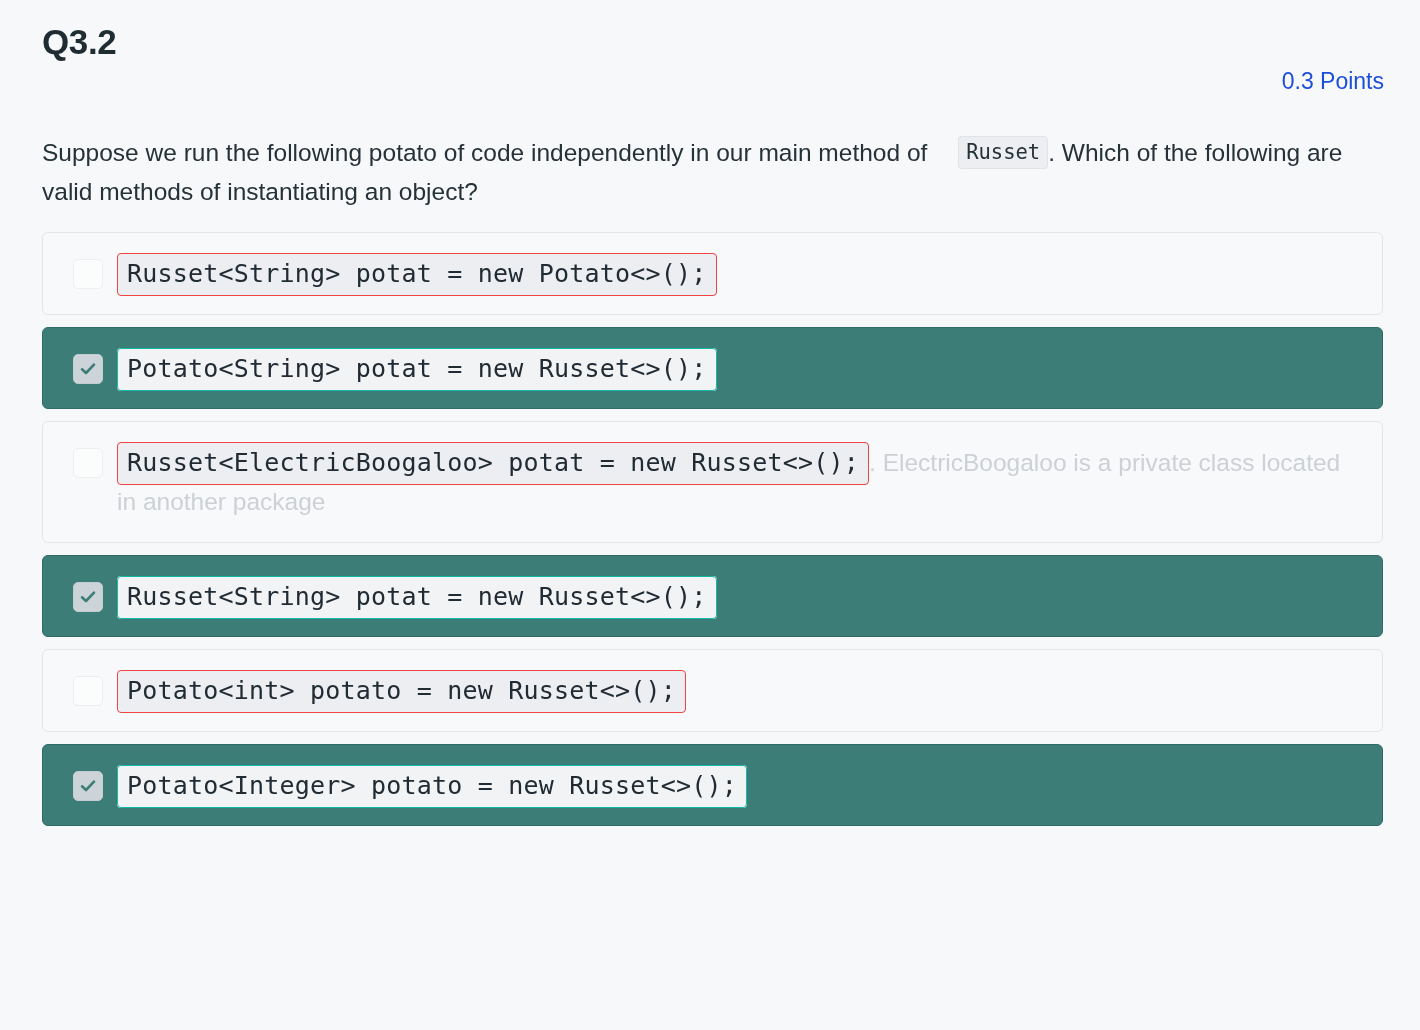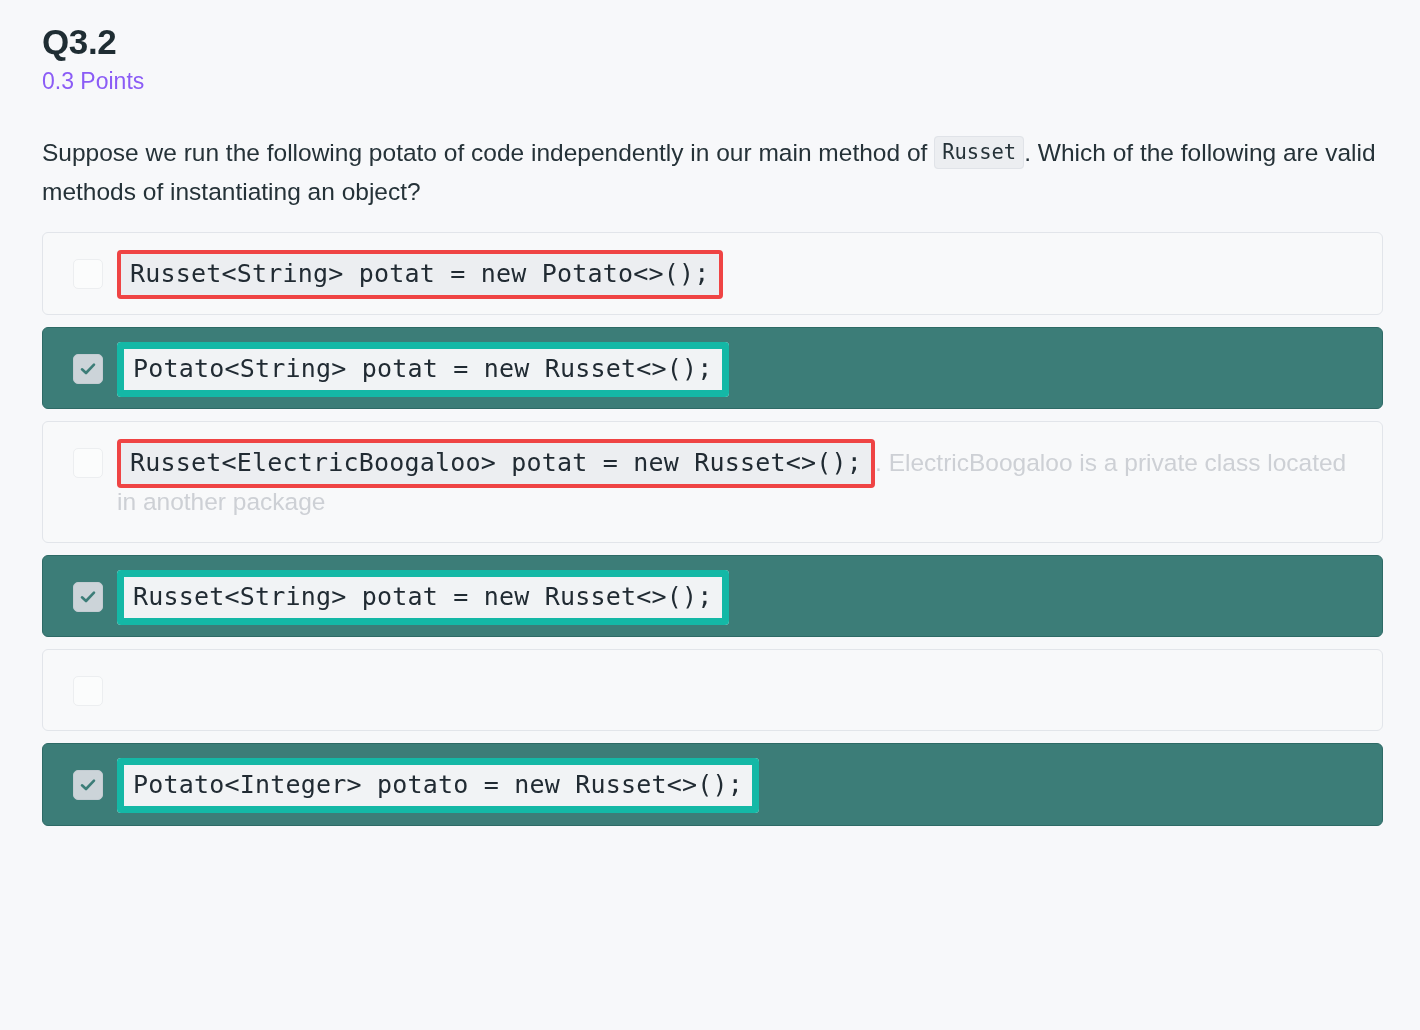--- a/index.html
+++ b/index.html
@@ -27,44 +27,46 @@
   .q-title {
     font-size: 35px;
     font-weight: bold;
     color: #1f2d33;
     letter-spacing: -0.4px;
     line-height: 1.15;
     margin: 0 0 6px 0;
   }
   .q-points {
     font-size: 23px;
-    color: #8b5cf6;
+    color: #1d4ed8;
     line-height: 1.2;
     margin: 0 0 38px 0;
     font-weight: normal;
+    text-align: right;
   }
 
   
   .q-prompt {
     font-size: 24.5px;
     color: #253238;
     line-height: 1.58;
     margin: 0 0 21px 0;
     max-width: 1345px;
   }
   code.inline-code {
     font-family: "DejaVu Sans Mono", "Liberation Mono", monospace;
     font-size: 20.5px;
     background: #eceef1;
     border: 1px solid #e0e3e8;
     border-radius: 4px;
     padding: 3px 7px 4px 7px;
     color: #253238;
     white-space: pre;
     vertical-align: 2px;
+    margin-left: 24px;
   }
 
   
   .options {
     display: block;
     width: 1341px;
   }
   .option {
     position: relative;
     box-sizing: border-box;
@@ -109,29 +111,29 @@
     line-height: 1.58;
     font-size: 24px;
     color: #c9ccd1;
     padding-top: 1px;
   }
   code.block-code {
     font-family: "DejaVu Sans Mono", "Liberation Mono", monospace;
     font-size: 25px;
     letter-spacing: 0.2px;
     background: #eceef1;
-    border: 4px solid #ef4444;
+    border: 1px solid #ef4444;
     border-radius: 4px;
     padding: 5px 9px 7px 9px;
     color: #212b33;
     white-space: pre;
   }
   .option.selected code.block-code {
     background: #f1f3f5;
-    border: 7px solid #14b8a6;
+    border: 1px solid #14b8a6;
   }
   .opt-note {
     color: #cdd0d5;
     font-size: 24.5px;
   }
 </style>
 </head>
 <body>
 
 <div class="page">
@@ -164,20 +166,21 @@
       <div class="option selected">
         <div class="checkbox">
           <svg width="18" height="18" viewBox="0 0 18 18" aria-hidden="true">
             <path d="M3 9.3 L7 13 L15 4.6" fill="none" stroke="#3c7d78" stroke-width="2.6" stroke-linecap="round" stroke-linejoin="round"></path>
           </svg>
         </div>
         <div class="opt-body"><code class="block-code">Russet&lt;String&gt; potat = new Russet&lt;&gt;();</code></div>
       </div>
       <div class="option">
         <div class="checkbox"></div>
+        <div class="opt-body"><code class="block-code">Potato&lt;int&gt; potato = new Russet&lt;&gt;();</code></div>
       </div>
       <div class="option selected">
         <div class="checkbox">
           <svg width="18" height="18" viewBox="0 0 18 18" aria-hidden="true">
             <path d="M3 9.3 L7 13 L15 4.6" fill="none" stroke="#3c7d78" stroke-width="2.6" stroke-linecap="round" stroke-linejoin="round"></path>
           </svg>
         </div>
         <div class="opt-body"><code class="block-code">Potato&lt;Integer&gt; potato = new Russet&lt;&gt;();</code></div>
       </div>
     </div>

